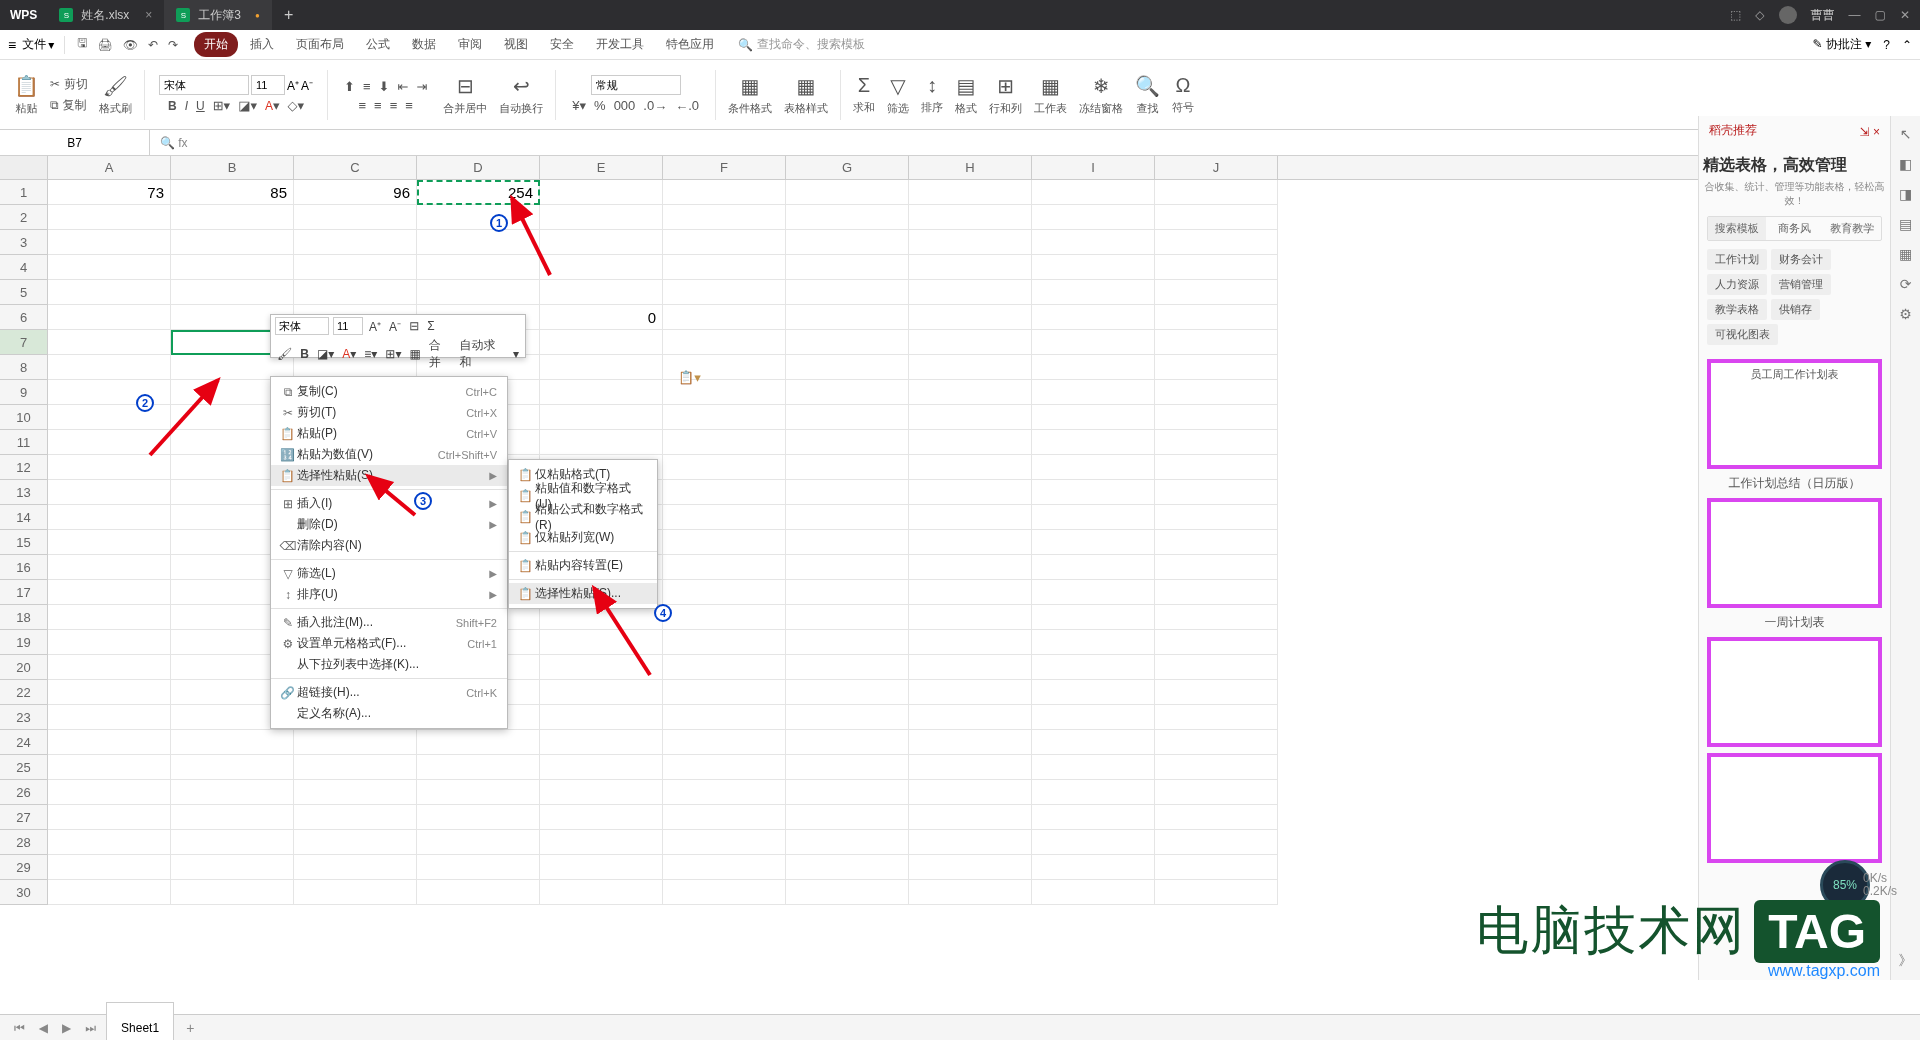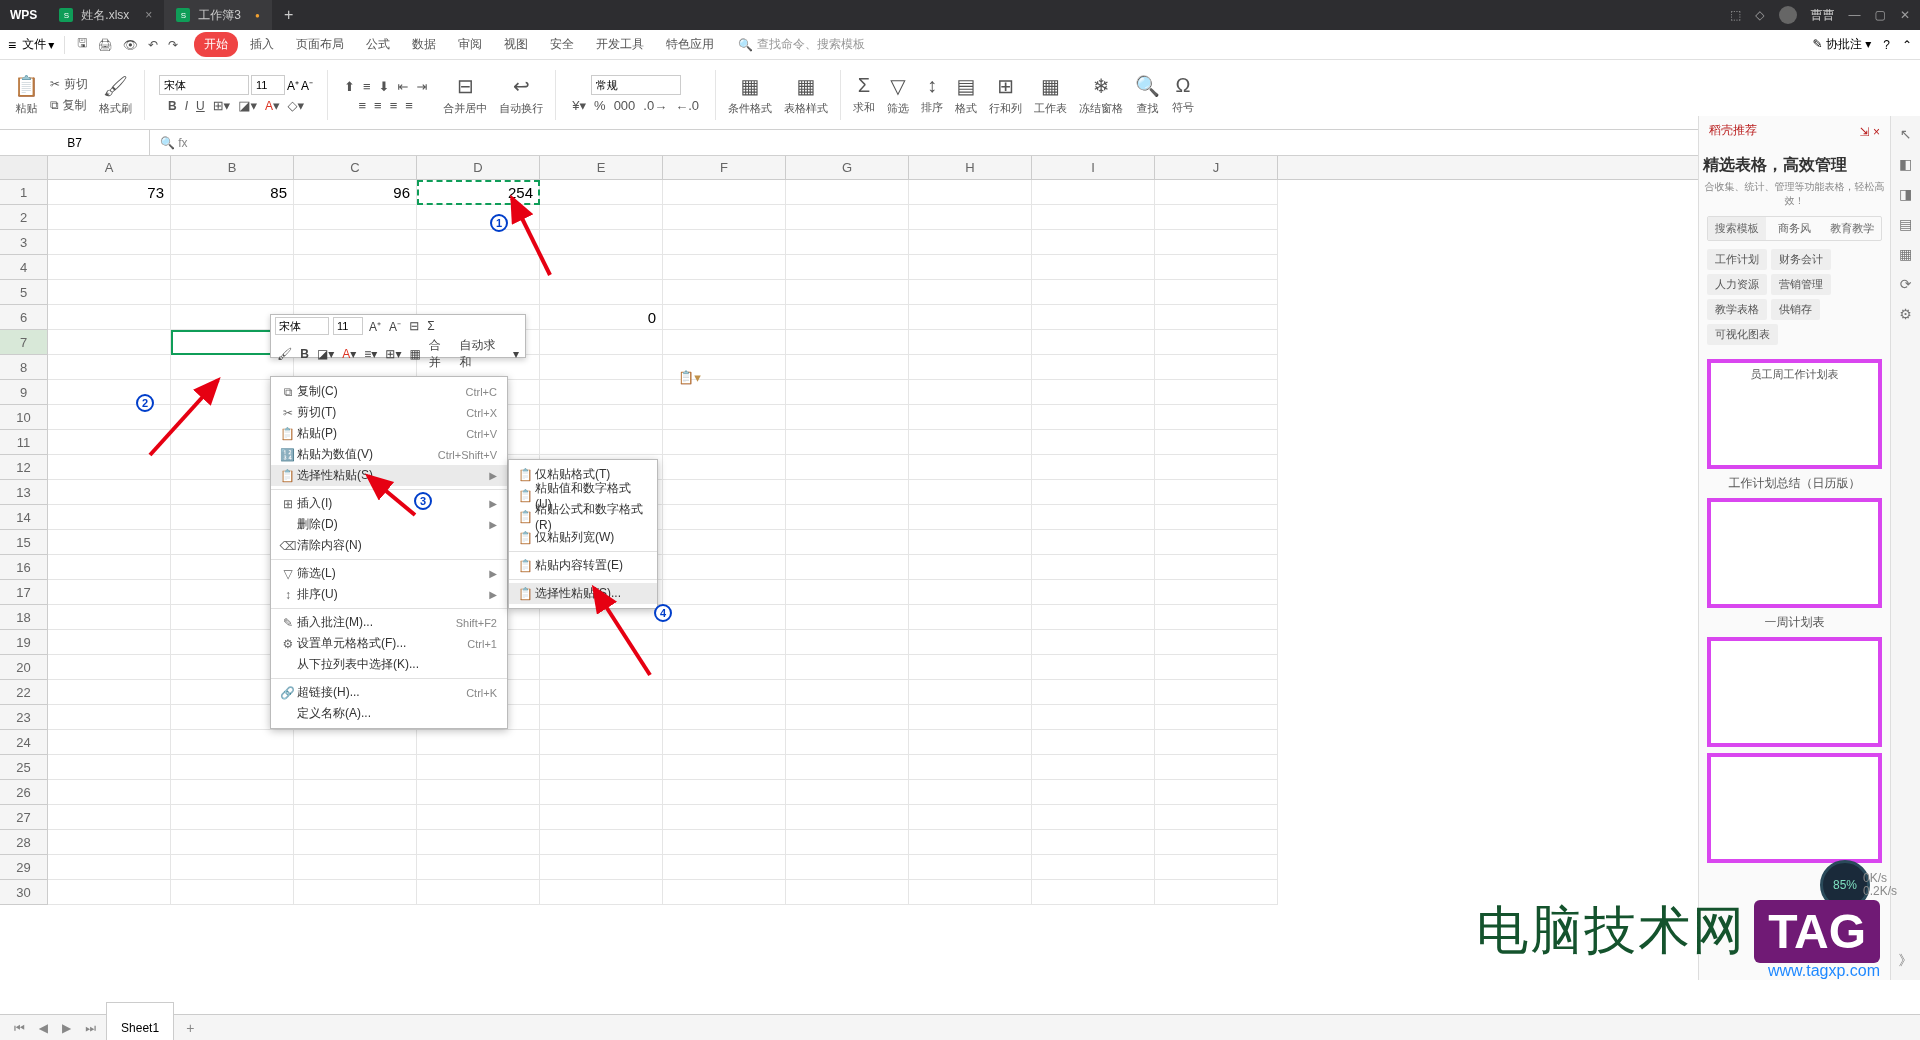--- a/index.html
+++ b/index.html
@@ -16,21 +16,21 @@
 .titlebar .right{display:flex;align-items:center;gap:14px;padding:0 10px}
 .titlebar .right .ico{opacity:.7;cursor:pointer}
 .titlebar .avatar{width:18px;height:18px;border-radius:50%;background:#666}
 .menubar{height:30px;background:#fff;border-bottom:1px solid #e0e0e0;display:flex;align-items:center;padding:0 8px;gap:6px}
 .menubar .hamb{font-size:14px;cursor:pointer}
 .menubar .file{display:flex;align-items:center;gap:2px;cursor:pointer}
 .menubar .sep{width:1px;height:18px;background:#e0e0e0;margin:0 4px}
 .menubar .qicon{cursor:pointer;opacity:.7;padding:2px}
 .menubar .tabs{display:flex;gap:2px;margin-left:8px}
 .menubar .mtab{padding:4px 10px;cursor:pointer;color:#555}
-.menubar .mtab.active{background:#ef4444;color:#fff;border-radius:12px}
+.menubar .mtab.active{background:#7f1d1d;color:#fff;border-radius:12px}
 .menubar .search{display:flex;align-items:center;gap:4px;color:#999;margin-left:8px}
 .menubar .rightmenu{margin-left:auto;display:flex;align-items:center;gap:12px}
 .ribbon{height:70px;background:#fff;border-bottom:1px solid #d0d0d0;display:flex;align-items:center;padding:0 10px;gap:4px}
 .ribbon .group{display:flex;flex-direction:column;align-items:center;padding:0 6px;height:60px;justify-content:center}
 .ribbon .vsep{width:1px;height:50px;background:#e5e5e5;margin:0 4px}
 .ribbon .bigbtn{display:flex;flex-direction:column;align-items:center;gap:2px;cursor:pointer;padding:2px 4px}
 .ribbon .bigbtn .ico{font-size:20px;color:#555}
 .ribbon .twostack{display:flex;flex-direction:column;gap:2px}
 .ribbon .smbtn{display:flex;align-items:center;gap:4px;cursor:pointer;padding:1px 3px;font-size:11px;color:#555}
 .ribbon select,.ribbon input.combo{border:1px solid #ccc;height:20px;font-size:11px;padding:0 4px;background:#fff}
@@ -87,21 +87,21 @@
 .right-rail .ri{cursor:pointer;color:#777;font-size:14px}
 .sheet-tabs{position:absolute;bottom:0;left:0;right:0;height:26px;background:#f5f5f5;border-top:1px solid #ccc;display:flex;align-items:center;padding:0 10px;gap:6px}
 .sheet-tabs .nav{cursor:pointer;color:#888;padding:0 4px}
 .sheet-tabs .stab{padding:18px 14px;background:#fff;border:1px solid #ccc;border-bottom:none;cursor:pointer;font-size:12px}
 .sheet-tabs .add{cursor:pointer;color:#888;padding:0 6px;font-size:14px}
 .annotation{position:absolute;pointer-events:none;z-index:60}
 .num-badge{width:18px;height:18px;border:2px solid #003eca;border-radius:50%;background:#fff;color:#003eca;font-weight:bold;font-size:11px;display:flex;align-items:center;justify-content:center}
 .arrow-red{position:absolute;z-index:59;pointer-events:none}
 .watermark{position:absolute;right:40px;bottom:60px;z-index:70;text-align:right;pointer-events:none}
 .watermark .big{font-size:52px;font-weight:400;color:#14532d;letter-spacing:2px}
-.watermark .tag{display:inline-block;background:#701a75;color:#fff;font-size:48px;font-weight:900;padding:4px 14px;border-radius:6px;margin-left:8px}
+.watermark .tag{display:inline-block;background:#14532d;color:#fff;font-size:48px;font-weight:900;padding:4px 14px;border-radius:6px;margin-left:8px}
 .watermark .url{color:#1e88ff;font-size:16px;margin-top:-4px}
 .speed-widget{position:absolute;right:50px;bottom:130px;width:50px;height:50px;border-radius:50%;background:#1a2a3a;color:#7fe0c0;display:flex;align-items:center;justify-content:center;font-size:14px;z-index:65;pointer-events:none;border:3px solid #2a4a5a}
 .speed-widget .small{position:absolute;right:-30px;font-size:9px;color:#888;line-height:12px}
 .paste-indicator{position:absolute;left:678px;top:370px;font-size:13px;color:#c0914a;z-index:30}
 
 
 .tpl1{background:linear-gradient(#12a66e 0 20%,#fff 20% 100%)}
 .tpl2{background:linear-gradient(90deg,#2c3e50 0 30%,#f9f9f0 30% 100%)}
 .tpl3{background:#fff}
 .tpl4{background:linear-gradient(#5d4a2e 0 18%,#f5f0e5 18% 100%)}

